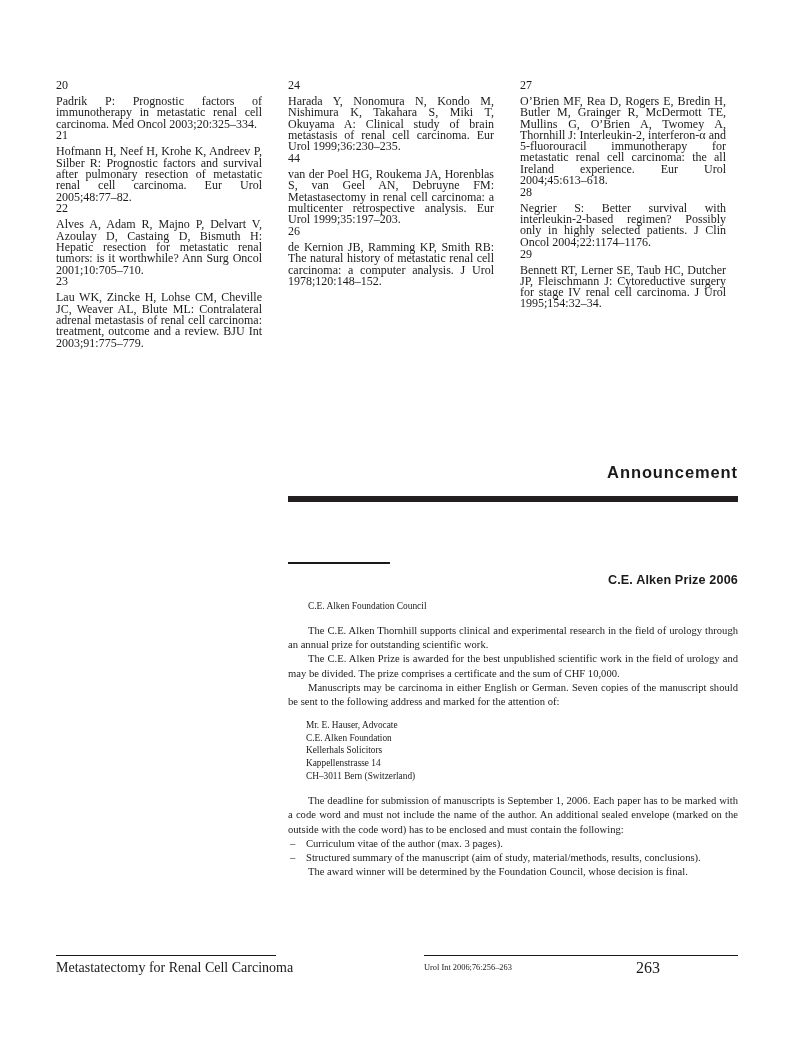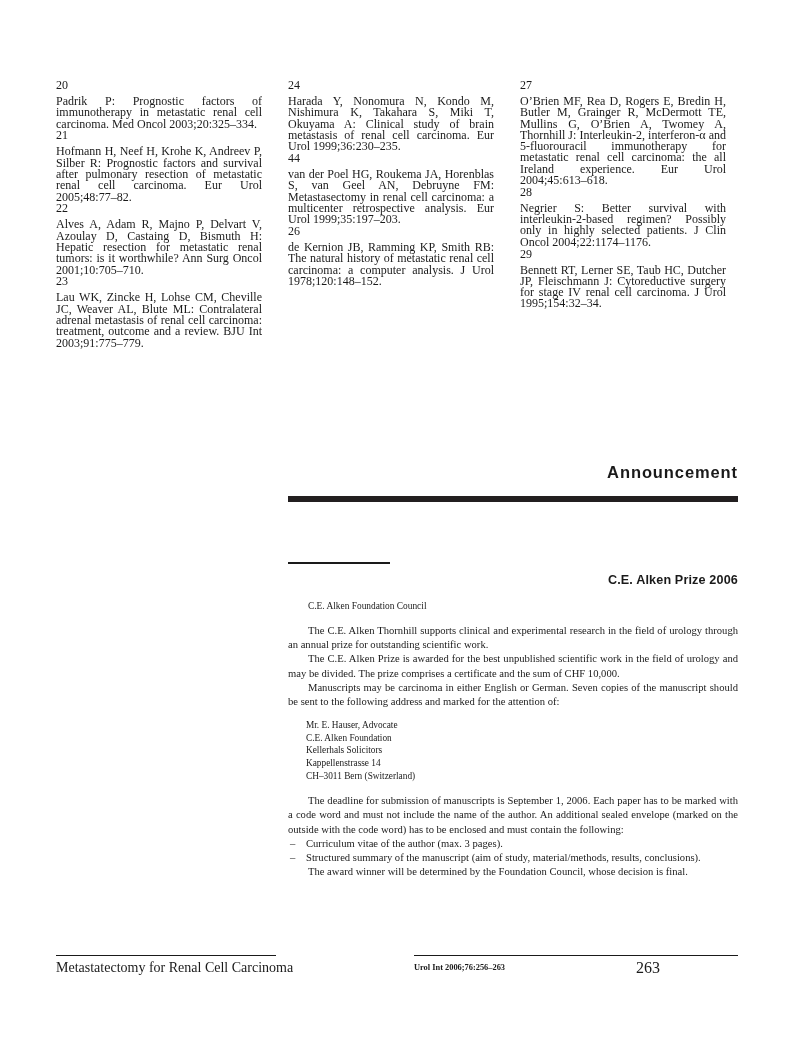--- a/index.html
+++ b/index.html
@@ -163,21 +163,21 @@
     height: 1.3px;
     background: #1a1a1a;
   }
   .foot-text {
     margin-top: 5px;
     font-size: 14px;
     line-height: 13px;
     white-space: nowrap;
   }
   .foot-left { left: 0; width: 220px; }
-  .foot-center { left: 358px; width: 230px; font-weight: bold; }
+  .foot-center { left: 368px; width: 230px; }
   .foot-center .foot-text { font-size: 8.4px; }
   .foot-right { left: 580px; width: 102px; }
   .foot-right .foot-text { text-align: left; font-size: 16px; }
 </style>
 </head>
 <body>
 
 <div class="refs">
 
   <div class="ref-col">

